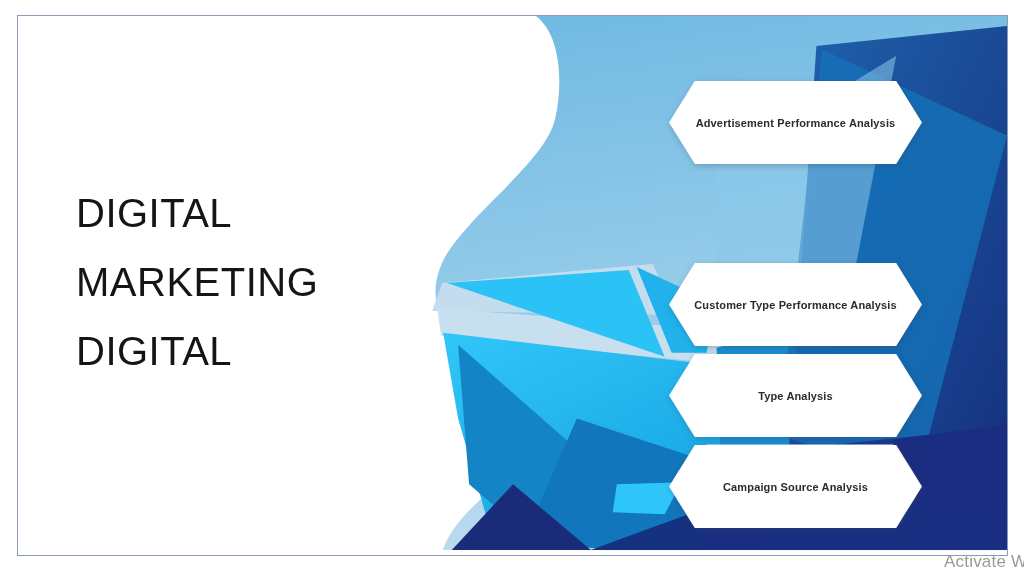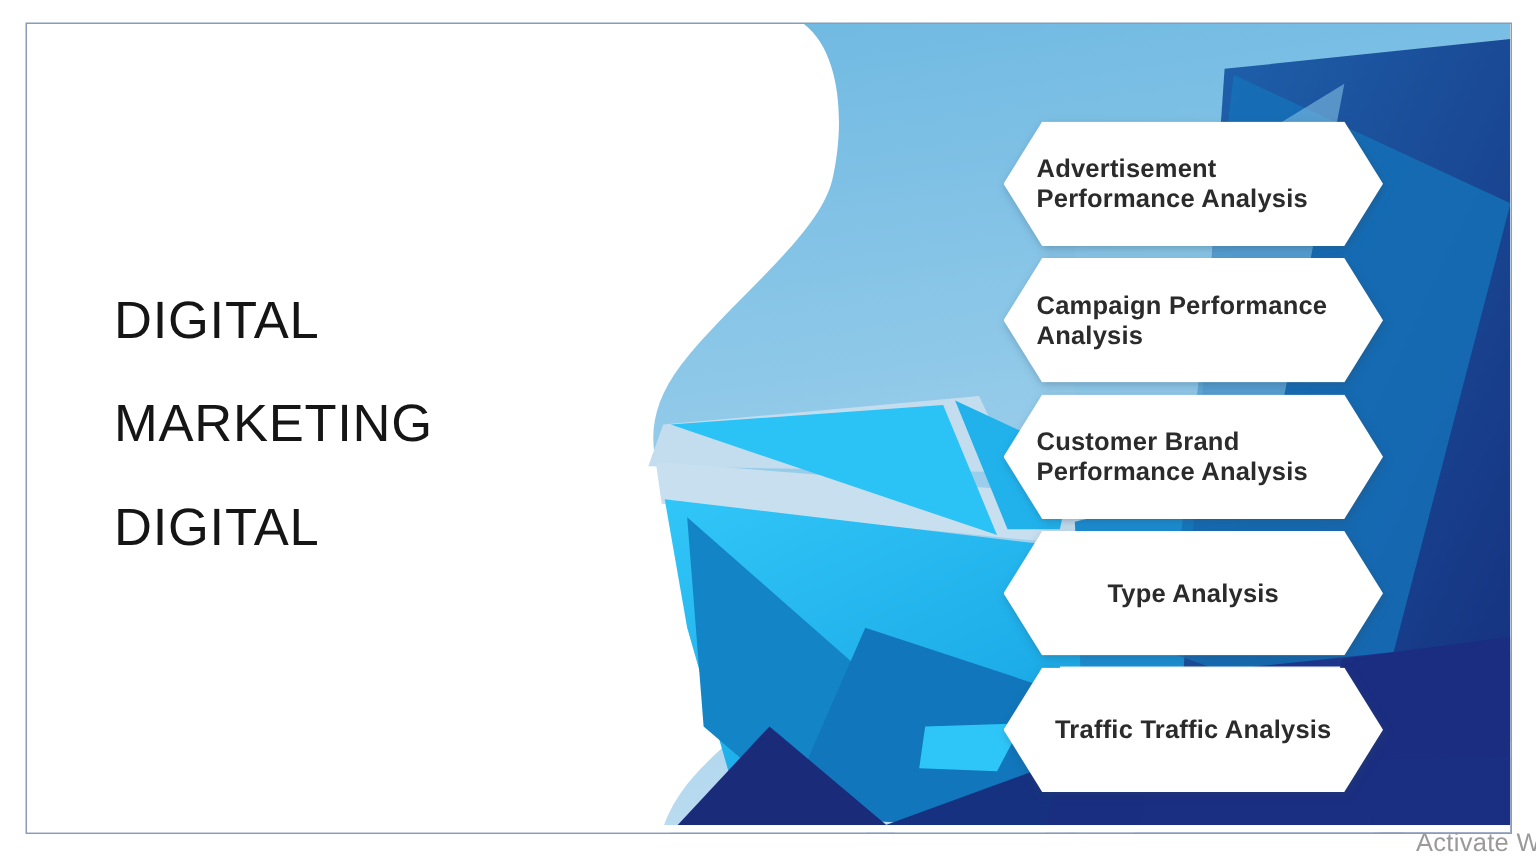--- a/index.html
+++ b/index.html
@@ -47,21 +47,21 @@
 
   
   #title-block {
     position: absolute;
     left: 58px;
     top: 163px;
     width: 360px;
   }
   #title-block .title-line {
     font-family: "Liberation Sans", sans-serif;
-    font-size: 35px;
+    font-size: 40px;
     line-height: 69px;
     font-weight: 400;
     color: #151515;
     letter-spacing: 0.5px;
     white-space: nowrap;
   }
 
   
   #hex-list {
     position: absolute;
@@ -88,25 +88,25 @@
   }
   .hex-label {
     position: absolute;
     left: 0; top: 0;
     width: 100%;
     height: 100%;
     display: flex;
     align-items: center;
     justify-content: center;
     font-family: "Liberation Sans", sans-serif;
-    font-size: 17px;
+    font-size: 11px;
     font-weight: 600;
     color: #2b2b2b;
     letter-spacing: 0.15px;
-    text-align: left;
+    text-align: right;
     padding: 0 22px;
     box-sizing: border-box;
   }
 
   .hex-item.pos-0 { top: 15px; }
   .hex-item.pos-1 { top: 106px; }
   .hex-item.pos-2 { top: 197px; }
   .hex-item.pos-3 { top: 288px; }
   .hex-item.pos-4 { top: 379px; }
 
@@ -214,38 +214,34 @@
       <div class="title-line">DIGITAL</div>
     </div>
 
     <div id="hex-list">
 
       <div class="hex-item pos-0">
         <div class="hex-shape"></div>
         <div class="hex-label">Advertisement Performance Analysis</div>
       </div>
 
-      <div class="hex-item pos-1">
-        <div class="hex-shape"></div>
-        <div class="hex-label">Campaign Performance Analysis</div>
-      </div>
 
       <div class="hex-item pos-2">
         <div class="hex-shape"></div>
-        <div class="hex-label">Customer Brand Performance Analysis</div>
+        <div class="hex-label">Customer Type Performance Analysis</div>
       </div>
 
       <div class="hex-item pos-3">
         <div class="hex-shape"></div>
         <div class="hex-label">Type Analysis</div>
       </div>
 
       <div class="hex-item pos-4">
         <div class="hex-shape"></div>
-        <div class="hex-label">Traffic Traffic Analysis</div>
+        <div class="hex-label">Campaign Source Analysis</div>
       </div>
 
     </div>
   </div>
 
   <div id="activation-watermark">Activate W</div>
 
 </div>
 
 </body></html>

